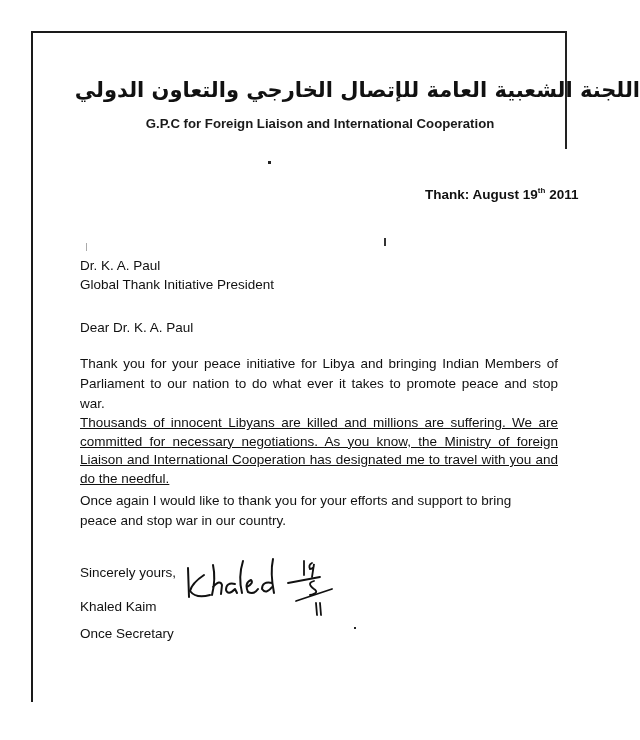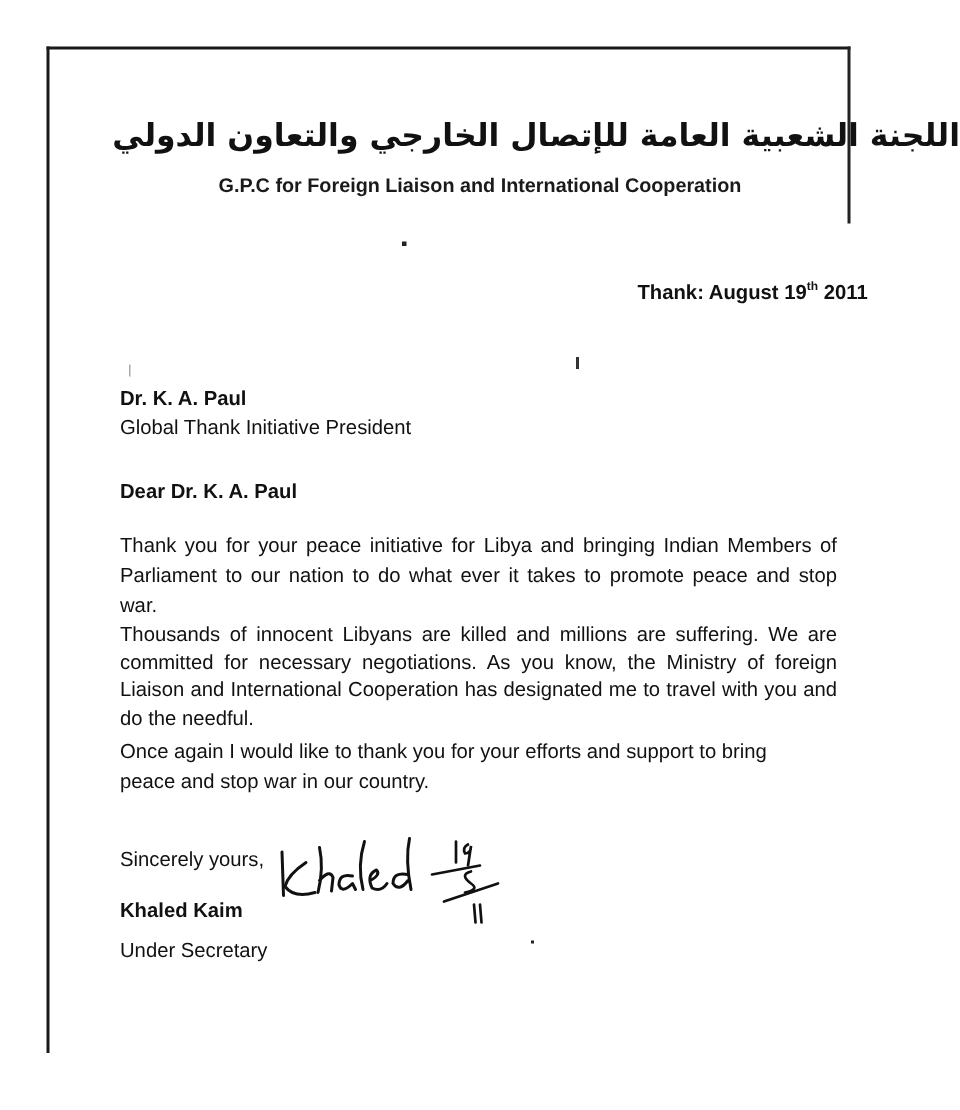--- a/index.html
+++ b/index.html
@@ -11,21 +11,21 @@
   .arabic { position: absolute; left: 0; width: 640px; top: 78px; 
             font-family: "DejaVu Sans", sans-serif; font-weight: bold; font-size: 21px; direction: rtl; color: #111; letter-spacing: 0.2px; }
   .subtitle { position: absolute; left: 0; width: 640px; top: 116px; text-align: center;
               font-size: 13.2px; font-weight: bold; color: #1a1a1a; }
   .speck { position: absolute; width: 3px; height: 3px; background: #222; }
   .date { position: absolute; left: 425px; top: 186px; font-size: 13.5px; font-weight: bold; }
   .date sup { font-size: 8px; vertical-align: 6px; }
   .tick { position: absolute; width: 1px; background: #555; }
   .p { position: absolute; left: 80px; width: 478px; font-size: 13.5px; line-height: 20px; color: #111; }
   .just { text-align: justify; text-align-last: left; }
-  .bold { font-weight: bold; }
+  .bold { font-weight: normal; }
   .sig { position: absolute; left: 180px; top: 553px; width: 180px; height: 80px; }
 </style>
 </head>
 <body>
 
 <div class="frame-top"></div>
 <div class="frame-left"></div>
 <div class="frame-right"></div>
 
 <div class="arabic">اللجنة الشعبية العامة للإتصال الخارجي والتعاون الدولي</div>
@@ -42,26 +42,26 @@
 
 <div class="tick" style="left:86px; top:243px; height:8px; background:#aaa;"></div>
 <div class="tick" style="left:384px; top:238px; height:8px; width:2px; background:#333;"></div>
 
 <div class="p bold" style="top:256px;">Dr. K. A. Paul</div>
 <div class="p" style="top:275px;">Global Thank Initiative President</div>
 
 <div class="p bold" style="top:318px;">Dear Dr. K. A. Paul</div>
 
 <div class="p just" style="top:354px;">Thank you for your peace initiative for Libya and bringing Indian Members of Parliament to our nation to do what ever it takes to promote peace and stop war.</div>
-<div class="p just" style="top:414px; line-height:18.5px;">Thousands of innocent Libyans are killed and millions are suffering. We are committed for necessary negotiations. As you know, the Ministry of foreign Liaison and International Cooperation has designated me to travel with you and do the needful.</div>
+<div class="p just" style="top:414px; line-height:18.5px;text-decoration:underline;">Thousands of innocent Libyans are killed and millions are suffering. We are committed for necessary negotiations. As you know, the Ministry of foreign Liaison and International Cooperation has designated me to travel with you and do the needful.</div>
 <div class="p" style="top:491px; width:470px;">Once again I would like to thank you for your efforts and support to bring peace and stop war in our country.</div>
 
 <div class="p" style="top:563px;">Sincerely yours,</div>
 <div class="p bold" style="top:597px;">Khaled Kaim</div>
-<div class="p" style="top:624px;">Under Secretary</div>
+<div class="p" style="top:624px;">Once Secretary</div>
 
 <svg class="sig" viewBox="0 0 180 80">
   <g fill="none" stroke="#111" stroke-width="2" stroke-linecap="round" stroke-linejoin="round">
 
     <path d="M8 15 L9 44"></path>
     <path d="M24 22 Q12 30 10 38 Q16 46 30 42"></path>
 
     <path d="M33 12 Q36 26 32 42 M33 34 Q40 26 42 32 L41 41"></path>
 
     <path d="M55 31 Q46 29 46 37 Q48 43 55 36 L57 40"></path>

